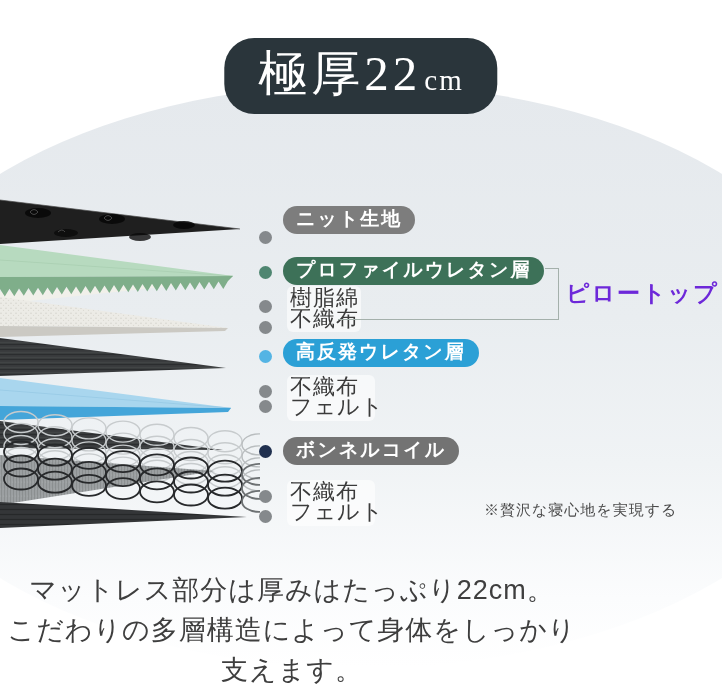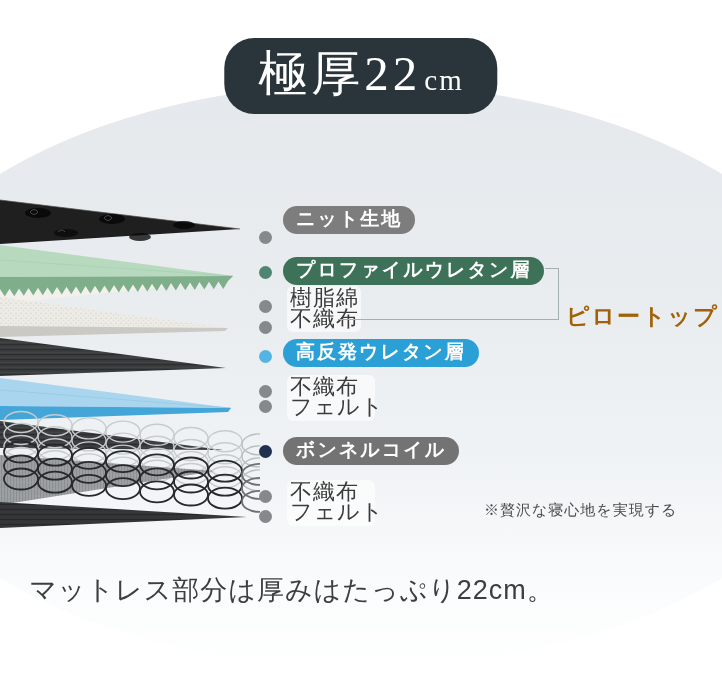--- a/index.html
+++ b/index.html
@@ -204,21 +204,22 @@
   <div class="lrow badge-row" style="top: 339px; background-color: rgb(43, 160, 214);">高反発ウレタン層</div>
   <div class="lrow plain-row" style="top:377px">不織布</div>
   <div class="lrow plain-row" style="top:397px">フェルト</div>
   <div class="lrow badge-row" style="top: 437px; background-color: #737373;">ボンネルコイル</div>
   <div class="lrow plain-row" style="top:482px">不織布</div>
   <div class="lrow plain-row" style="top:502px">フェルト</div>
 
   <span class="bk" style="left:545px;top:268px;width:14px;height:1px"></span>
   <span class="bk" style="left:558px;top:268px;width:1px;height:52px"></span>
   <span class="bk" style="left:338px;top:319px;width:221px;height:1px"></span>
-  <div class="pillow-top" style="color: #a16207; margin-top: 23px;">ピロートップ</div>
+  <div class="pillow-top" style="color: #6d28d9;">ピロートップ</div>
 
   <div class="note">※贅沢な寝心地を実現する</div>
 
   <div class="footer">
     <div>マットレス部分は厚みはたっぷり22cm。</div>
+    <div>こだわりの多層構造によって身体をしっかり支えます。</div>
   </div>
 
 </div>
 
 </body></html>

